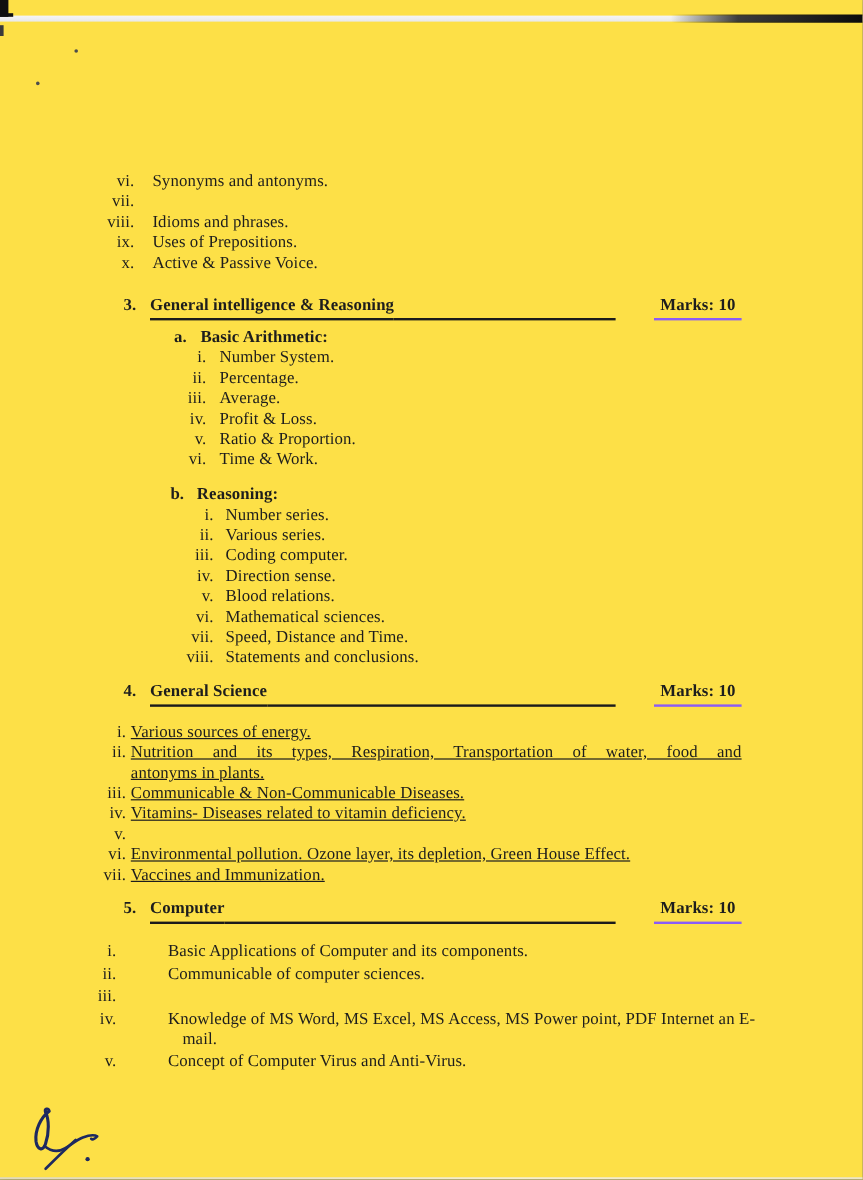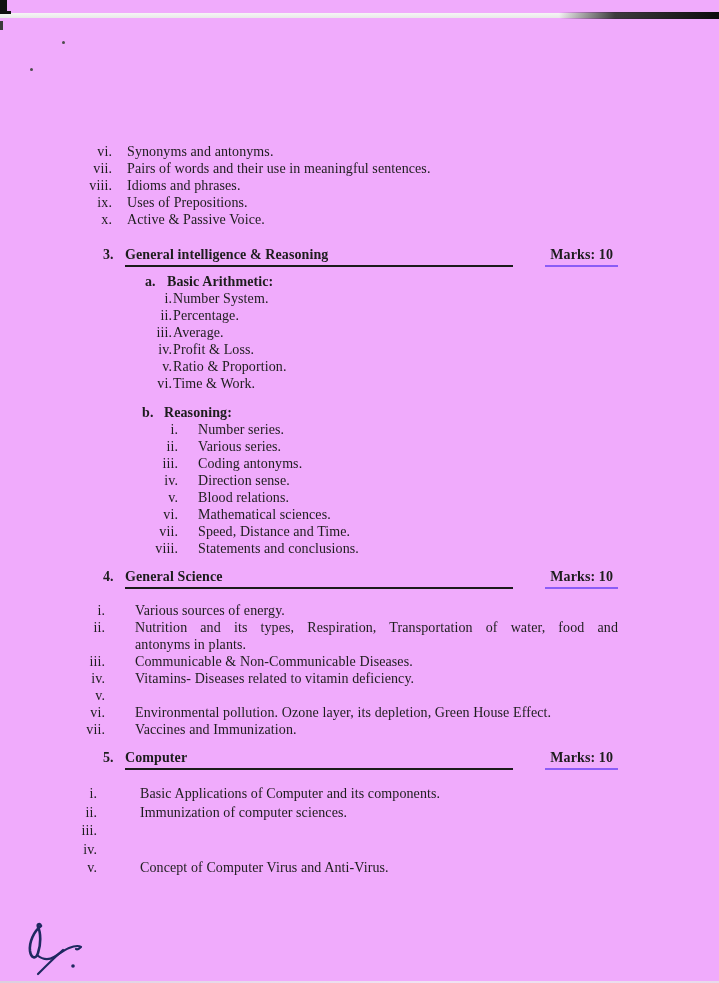--- a/index.html
+++ b/index.html
@@ -1,20 +1,20 @@
 <!DOCTYPE html>
 <html><head>
 <meta charset="utf-8">
 <title>Scanned Syllabus Page</title>
 <style>
   html,body{margin:0;padding:0;background:#888;}
   .page{
     position:relative;
     width:719px;height:983px;
-    background:#f0abfc;
+    background:#fde047;
     overflow:hidden;
     font-family:"Liberation Serif","DejaVu Serif",serif;
     color:#1d1d1d;
     box-shadow:0 0 6px rgba(0,0,0,.4);
   }
   
   .top-band{position:absolute;top:13px;left:0;width:719px;height:5px;
     background:linear-gradient(#f5f5f5,#e9e9e9);}
   .top-right-bar{position:absolute;top:12px;right:0;width:160px;height:7px;
     background:linear-gradient(to right,rgba(15,15,15,0),rgba(15,15,15,.8) 35%,#0b0b0b);
@@ -47,28 +47,28 @@
   .h4{margin-top:11px;}
   .h5{margin-top:11px;}
   
   .sub-title{display:flex;font-weight:bold;}
   .sub-title .letter{width:22px;flex:none;}
   .sub-title-a{margin-left:85px;margin-top:6px;}
   .sub-title-b{margin-left:82px;margin-top:12px;}
   
   .sub-a{margin-left:62px;}
   .sub-a .num{width:50px;}
-  .sub-a .txt{margin-left:1px;}
+  .sub-a .txt{margin-left:11px;}
   .sub-b{margin-left:68px;}
   .sub-b .num{width:50px;}
-  .sub-b .txt{margin-left:20px;}
+  .sub-b .txt{margin-left:10px;}
   
   .sec4-list{margin-top:13px;}
   .sec4-list .num{width:45px;}
-  .sec4-list .txt{margin-left:30px;flex:1;}
+  .sec4-list .txt{margin-left:4px;flex:1;text-decoration:underline;}
   
   .sec5-list{margin-top:15px;}
   .sec5-list .row{margin-bottom:1.5px;}
   .sec5-list .num{width:37px;}
   .sec5-list .txt{margin-left:43px;flex:1;}
   
   .justify-line{text-align:justify;text-align-last:justify;white-space:normal;}
   .indent-line{padding-left:12px;}
   .txt div{white-space:nowrap;}
   .txt div.justify-line{white-space:normal;}
@@ -91,21 +91,20 @@
 
   <main class="content">
 
     <div class="list top-list">
         <div class="row">
           <span class="num">vi.</span>
           <span class="txt">Synonyms and antonyms.</span>
         </div>
         <div class="row">
           <span class="num">vii.</span>
-          <span class="txt">Pairs of words and their use in meaningful sentences.</span>
         </div>
         <div class="row">
           <span class="num">viii.</span>
           <span class="txt">Idioms and phrases.</span>
         </div>
         <div class="row">
           <span class="num">ix.</span>
           <span class="txt">Uses of Prepositions.</span>
         </div>
         <div class="row">
@@ -160,21 +159,21 @@
         <div class="row">
           <span class="num">i.</span>
           <span class="txt">Number series.</span>
         </div>
         <div class="row">
           <span class="num">ii.</span>
           <span class="txt">Various series.</span>
         </div>
         <div class="row">
           <span class="num">iii.</span>
-          <span class="txt">Coding antonyms.</span>
+          <span class="txt">Coding computer.</span>
         </div>
         <div class="row">
           <span class="num">iv.</span>
           <span class="txt">Direction sense.</span>
         </div>
         <div class="row">
           <span class="num">v.</span>
           <span class="txt">Blood relations.</span>
         </div>
         <div class="row">
@@ -236,27 +235,31 @@
       <span class="sec-fill"></span>
       <span class="sec-marks">Marks: 10</span>
     </div>
     <div class="list sec5-list">
         <div class="row">
           <span class="num">i.</span>
           <span class="txt">Basic Applications of Computer and its components.</span>
         </div>
         <div class="row">
           <span class="num">ii.</span>
-          <span class="txt">Immunization of computer sciences.</span>
-        </div>
-        <div class="row">
-          <span class="num">iii.</span>
-        </div>
-        <div class="row">
-          <span class="num">iv.</span>
+          <span class="txt">Communicable of computer sciences.</span>
+        </div>
+        <div class="row">
+          <span class="num">iii.</span>
+        </div>
+        <div class="row">
+          <span class="num">iv.</span>
+          <span class="txt">
+            <div>Knowledge of MS Word, MS Excel, MS Access, MS Power point, PDF Internet an E-</div>
+            <div class="indent-line">mail.</div>
+          </span>
         </div>
         <div class="row">
           <span class="num">v.</span>
           <span class="txt">Concept of Computer Virus and Anti-Virus.</span>
         </div>
       </div>
 
   </main>
 
   <svg class="signature" width="90" height="62" viewBox="0 0 90 62">

